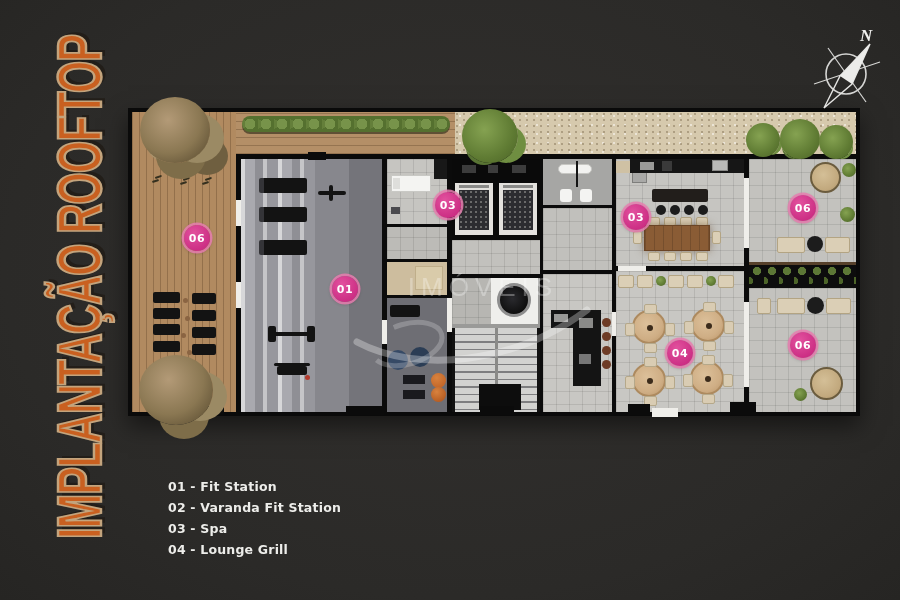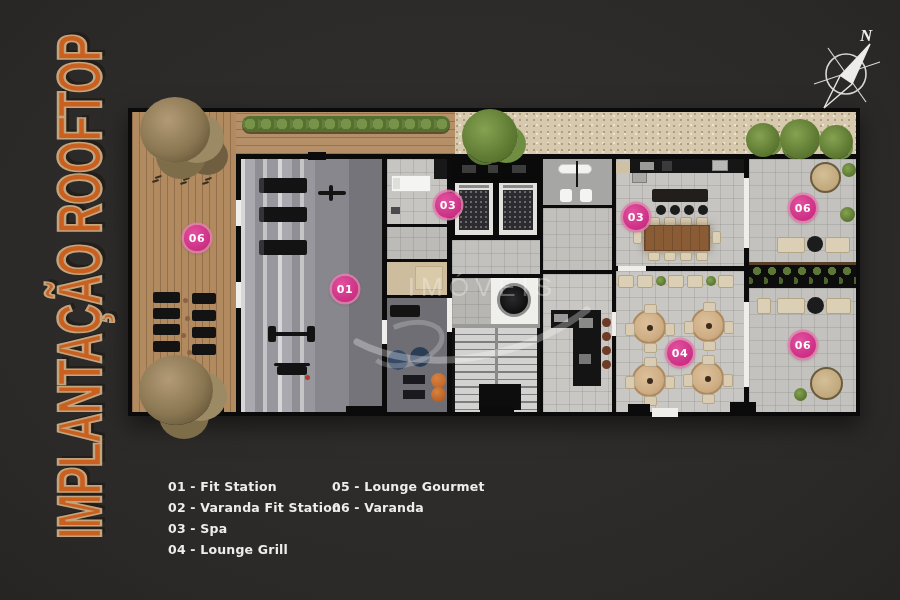--- a/index.html
+++ b/index.html
@@ -21,21 +21,21 @@
   .dkc{position:absolute;background:#1c1c1c;border-radius:50%;}
   .plnt{position:absolute;border-radius:50%;background:radial-gradient(circle at 40% 38%,#85a251,#5f7b33 60%,#4a6126);}
   .tbrown{position:absolute;border-radius:50%;background:radial-gradient(circle at 40% 35%,#b39a77,#8a7752 55%,#6d5d3e 78%,#5c4e34);z-index:8;}
   .tgreen{position:absolute;border-radius:50%;background:radial-gradient(circle at 40% 38%,#85a251,#5f7b33 60%,#4a6126);z-index:8;}
   .bird{position:absolute;width:7px;height:2px;background:#35301f;border-radius:1px;transform:rotate(-18deg);box-shadow:4px -3px 0 #35301f;}
   .rtable{position:absolute;width:34px;height:34px;border-radius:50%;background:radial-gradient(circle at 42% 40%,#dcc09a,#cfae85 60%,#bb9569);border:2px solid #ad8a5f;box-sizing:border-box;}
   .tchair{position:absolute;background:#d9ccb3;border:1px solid #b5a88a;border-radius:2px;}
   .marker{position:absolute;width:26px;height:26px;border-radius:50%;background:radial-gradient(circle at 38% 32%,#e2519e,#cc2e84 72%);box-shadow:0 0 0 2.5px rgba(231,127,176,0.85),0 1px 4px rgba(0,0,0,0.45);z-index:20;display:flex;align-items:center;justify-content:center;color:#fff;font:700 11px "DejaVu Sans",sans-serif;transform:translate(-50%,-50%);letter-spacing:0.5px;}
   .plan{position:absolute;left:128px;top:108px;width:724px;height:300px;border:4px solid #0a0a0a;background:#9a9a98;box-shadow:0 10px 22px rgba(0,0,0,0.5);}
   .title{position:absolute;left:80px;top:287px;transform:translate(-50%,-50%) rotate(-90deg) scale(1.02,1.52);white-space:nowrap;font:700 41px "Liberation Sans",sans-serif;letter-spacing:-1px;color:#c96020;-webkit-text-stroke:1.6px #c3a47d;text-shadow:3px 3px 0 rgba(25,18,10,0.5);z-index:30;}
-  .legend{position:absolute;left:168px;top:480px;display:flex;gap:16px;z-index:30;}
+  .legend{position:absolute;left:168px;top:480px;display:flex;gap:0;z-index:30;}
   .legend .col{display:flex;flex-direction:column;}
   .legend .col1{width:148px;}
   .legend .item{font:700 12.5px "DejaVu Sans",sans-serif;color:#ededea;letter-spacing:0.2px;margin-bottom:7px;line-height:14px;white-space:nowrap;}
   .footer{position:absolute;right:28px;top:560px;font:400 15.5px "Liberation Sans",sans-serif;color:#e6e6e4;letter-spacing:0.4px;z-index:30;}
   .compass{position:absolute;left:806px;top:24px;z-index:30;}
   .wm{position:absolute;left:483px;top:269px;transform:translateX(-50%);text-align:center;z-index:9;pointer-events:none;}
   .wm1{font:700 44px "Liberation Sans",sans-serif;letter-spacing:10px;color:rgba(255,255,255,0.38);line-height:46px;}
   .wm2{font:400 26px "Liberation Sans",sans-serif;letter-spacing:6px;color:rgba(255,255,255,0.30);line-height:30px;margin-top:3px;}
   .swoosh{position:absolute;left:345px;top:300px;z-index:9;pointer-events:none;}
 </style>
@@ -314,19 +314,15 @@
     <div class="wm2">IMÓVEIS</div>
   </div>
 
   <div class="legend">
     <div class="col col1">
       <div class="item">01 - Fit Station</div>
       <div class="item">02 - Varanda Fit Station</div>
       <div class="item">03 - Spa</div>
       <div class="item">04 - Lounge Grill</div>
     </div>
-    <div class="col">
-      <div class="item">05 - Lounge Gourmet</div>
-      <div class="item">06 - Varanda</div>
-    </div>
   </div>
 
 </div>
 
 </body></html>

